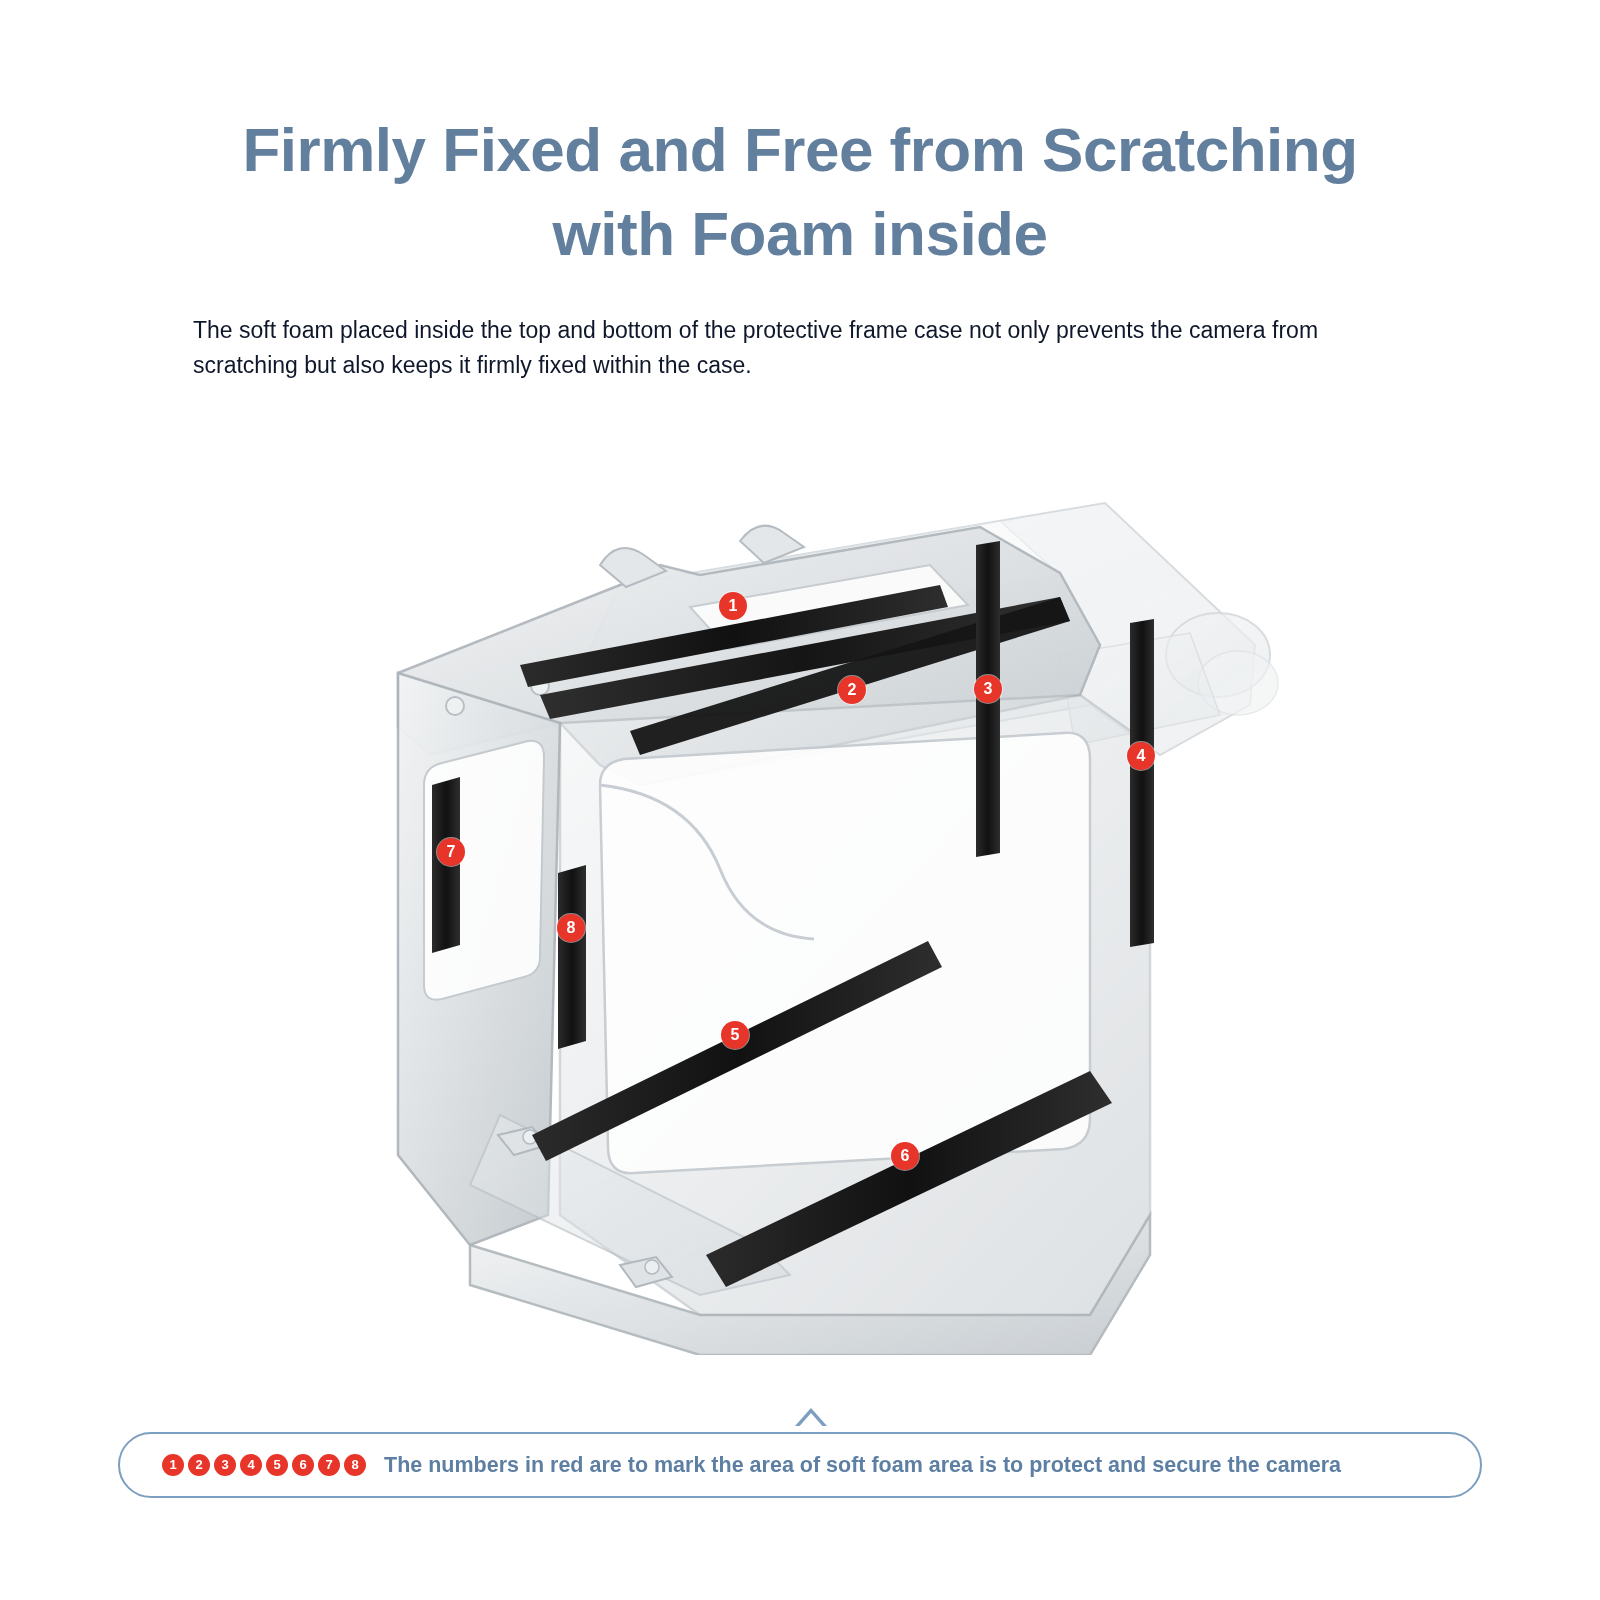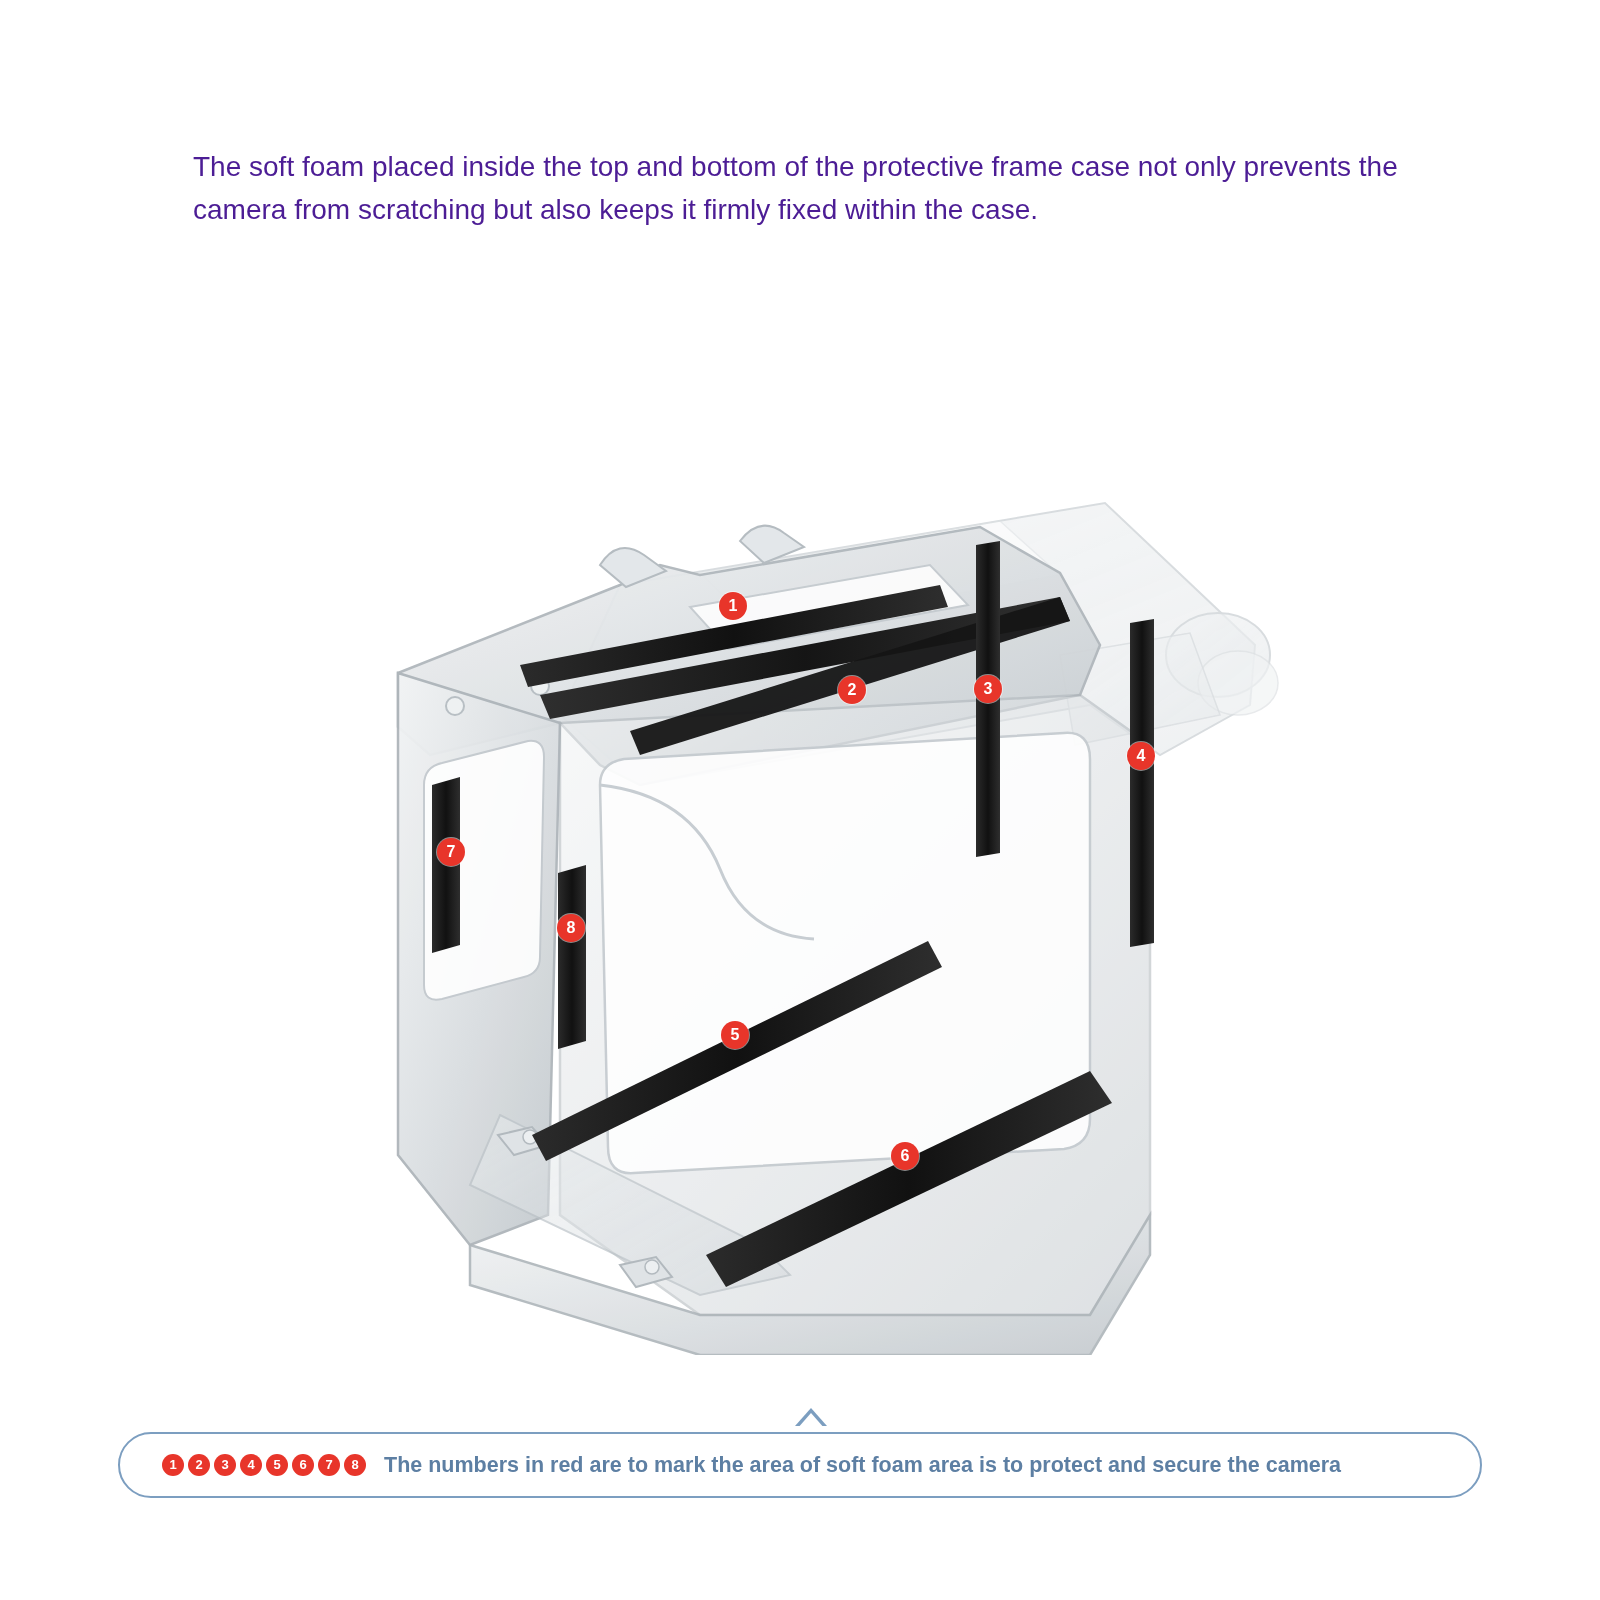--- a/index.html
+++ b/index.html
@@ -27,23 +27,23 @@
     line-height: 1.35;
     color: #627f9e;
     letter-spacing: -0.5px;
     margin: 0 auto;
     max-width: 1120px;
   }
   .subtitle {
     margin: 38px auto 0 auto;
     width: 1220px;
     text-align: left;
-    font-size: 28px;
+    font-size: 23px;
     line-height: 1.52;
-    color: #4c1d95;
+    color: #0f172a;
     padding-left: 6px;
   }
 
   
   .stage {
     position: absolute;
     left: 0;
     top: 455px;
     width: 1600px;
     height: 900px;
@@ -123,20 +123,21 @@
     font-size: 21.5px;
     font-weight: bold;
     color: #5d7fa3;
     white-space: nowrap;
   }
 </style>
 </head>
 <body>
 
 <div class="header">
+  <h1 class="title">Firmly Fixed and Free from Scratching with Foam inside</h1>
   <p class="subtitle">The soft foam placed inside the top and bottom of the protective frame case not only prevents the camera from scratching but also keeps it firmly fixed within the case.</p>
 </div>
 
 <div class="stage">
   <svg width="1600" height="900" viewBox="0 0 1600 900">
     <defs>
       <linearGradient id="shellGrad" x1="0" y1="0" x2="1" y2="1">
         <stop offset="0%" stop-color="#f2f4f5"></stop>
         <stop offset="55%" stop-color="#d9dde0"></stop>
         <stop offset="100%" stop-color="#c3c9cd"></stop>

